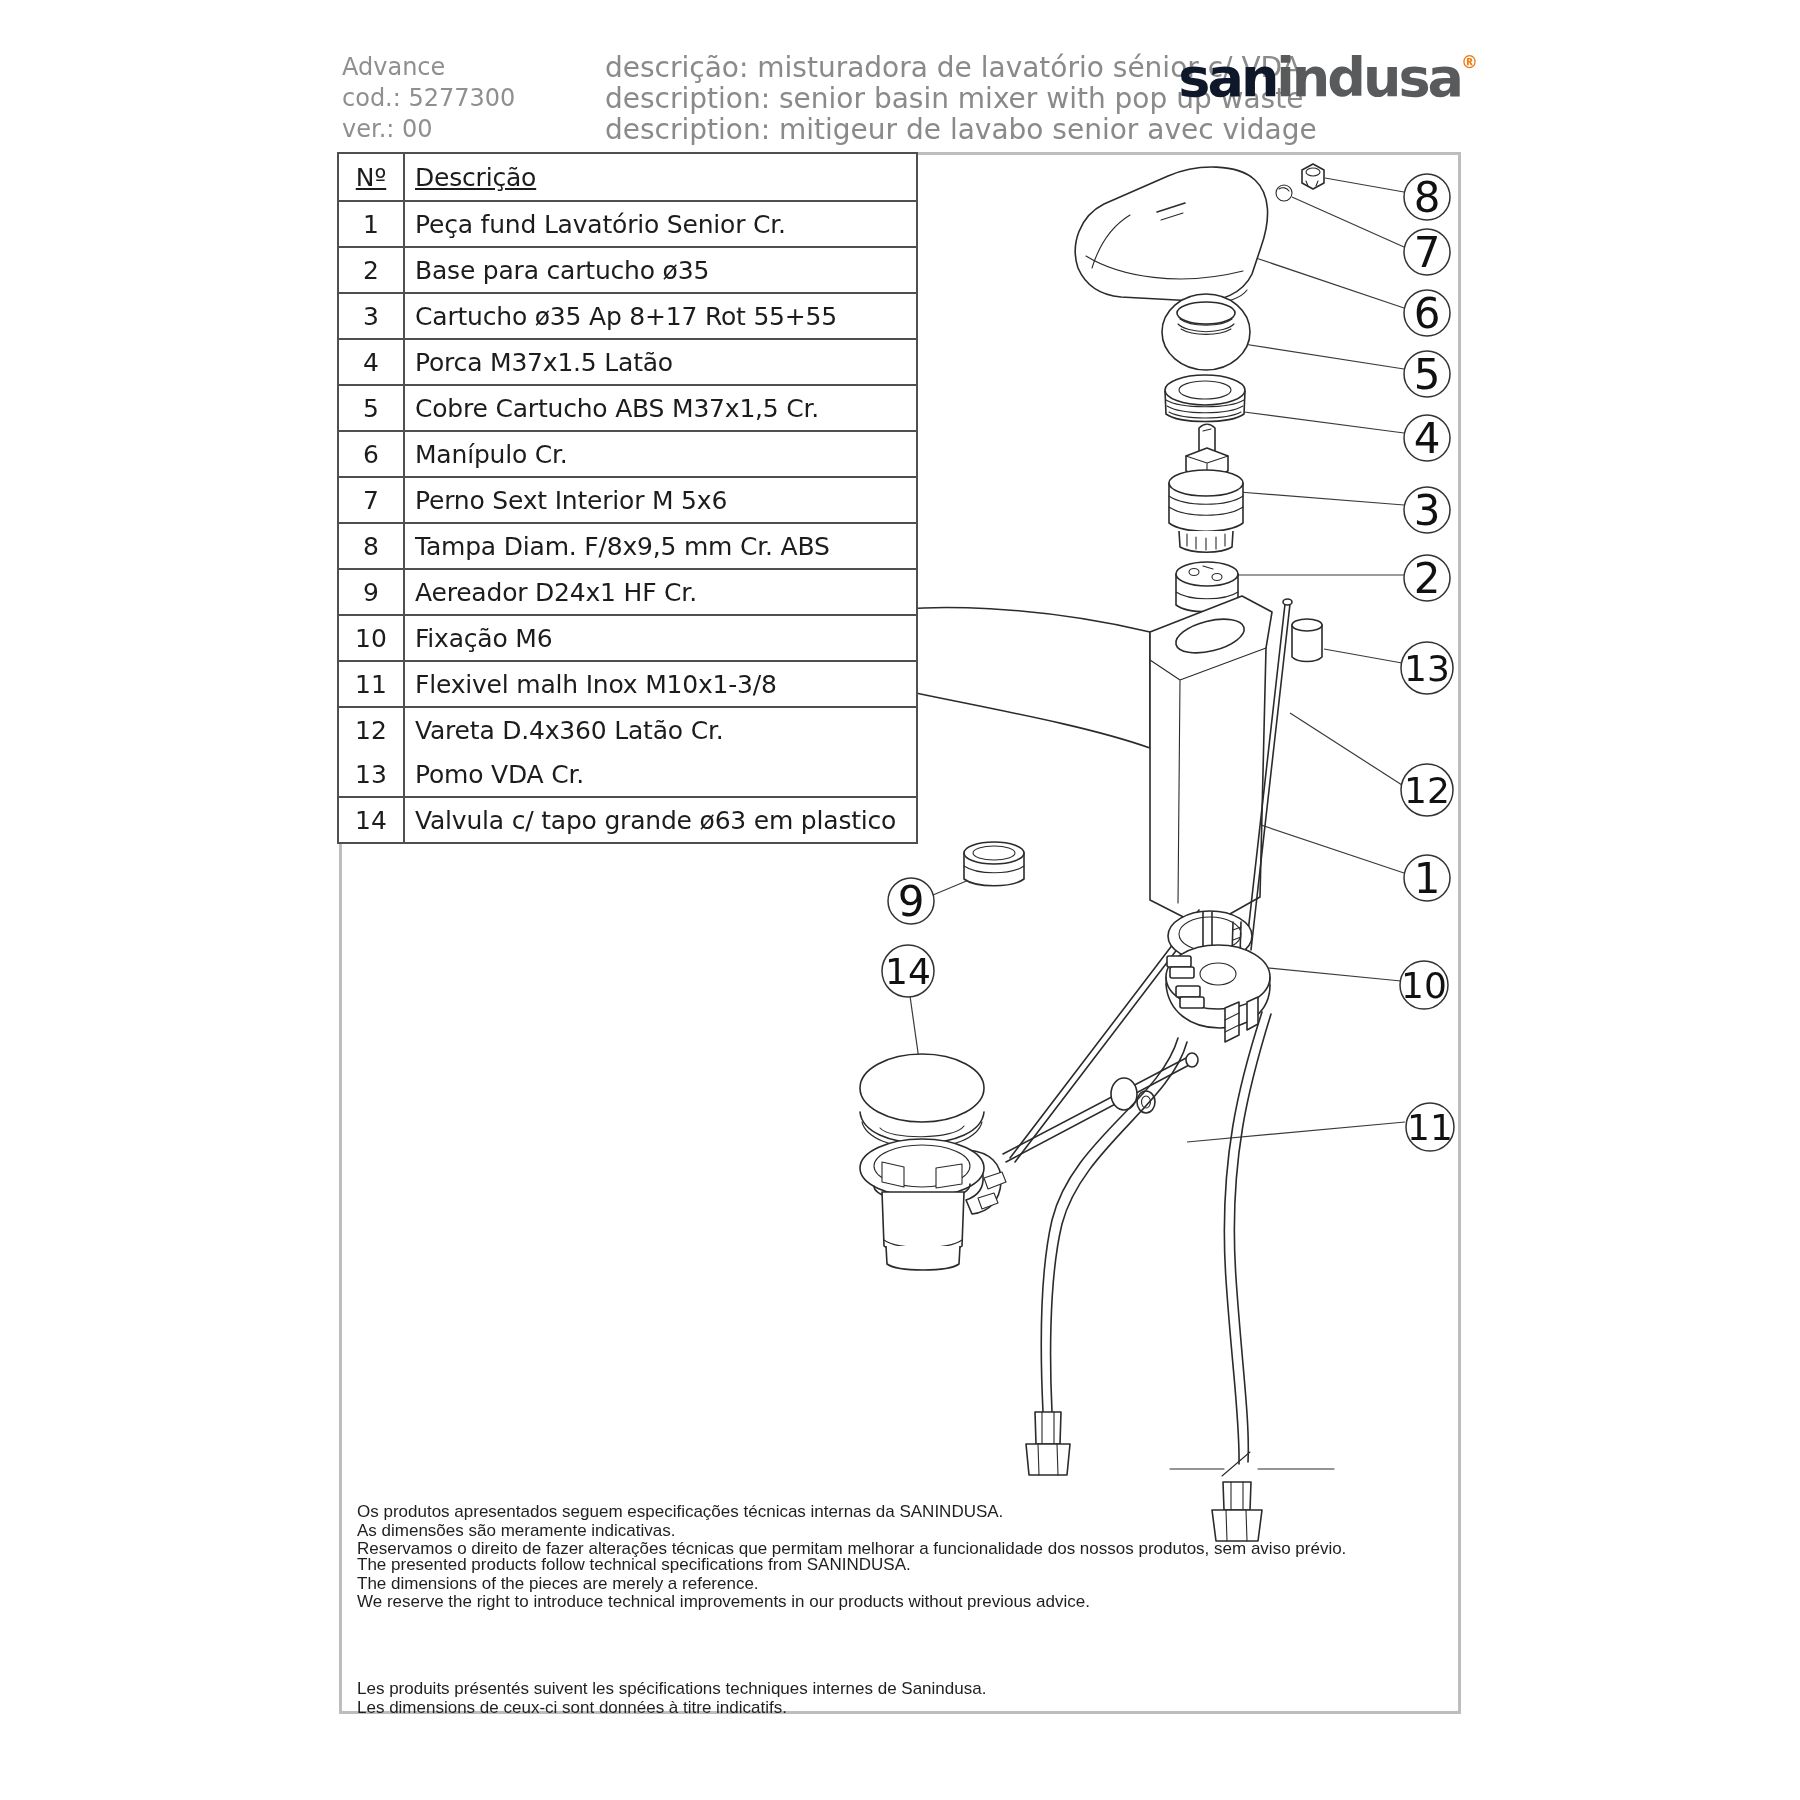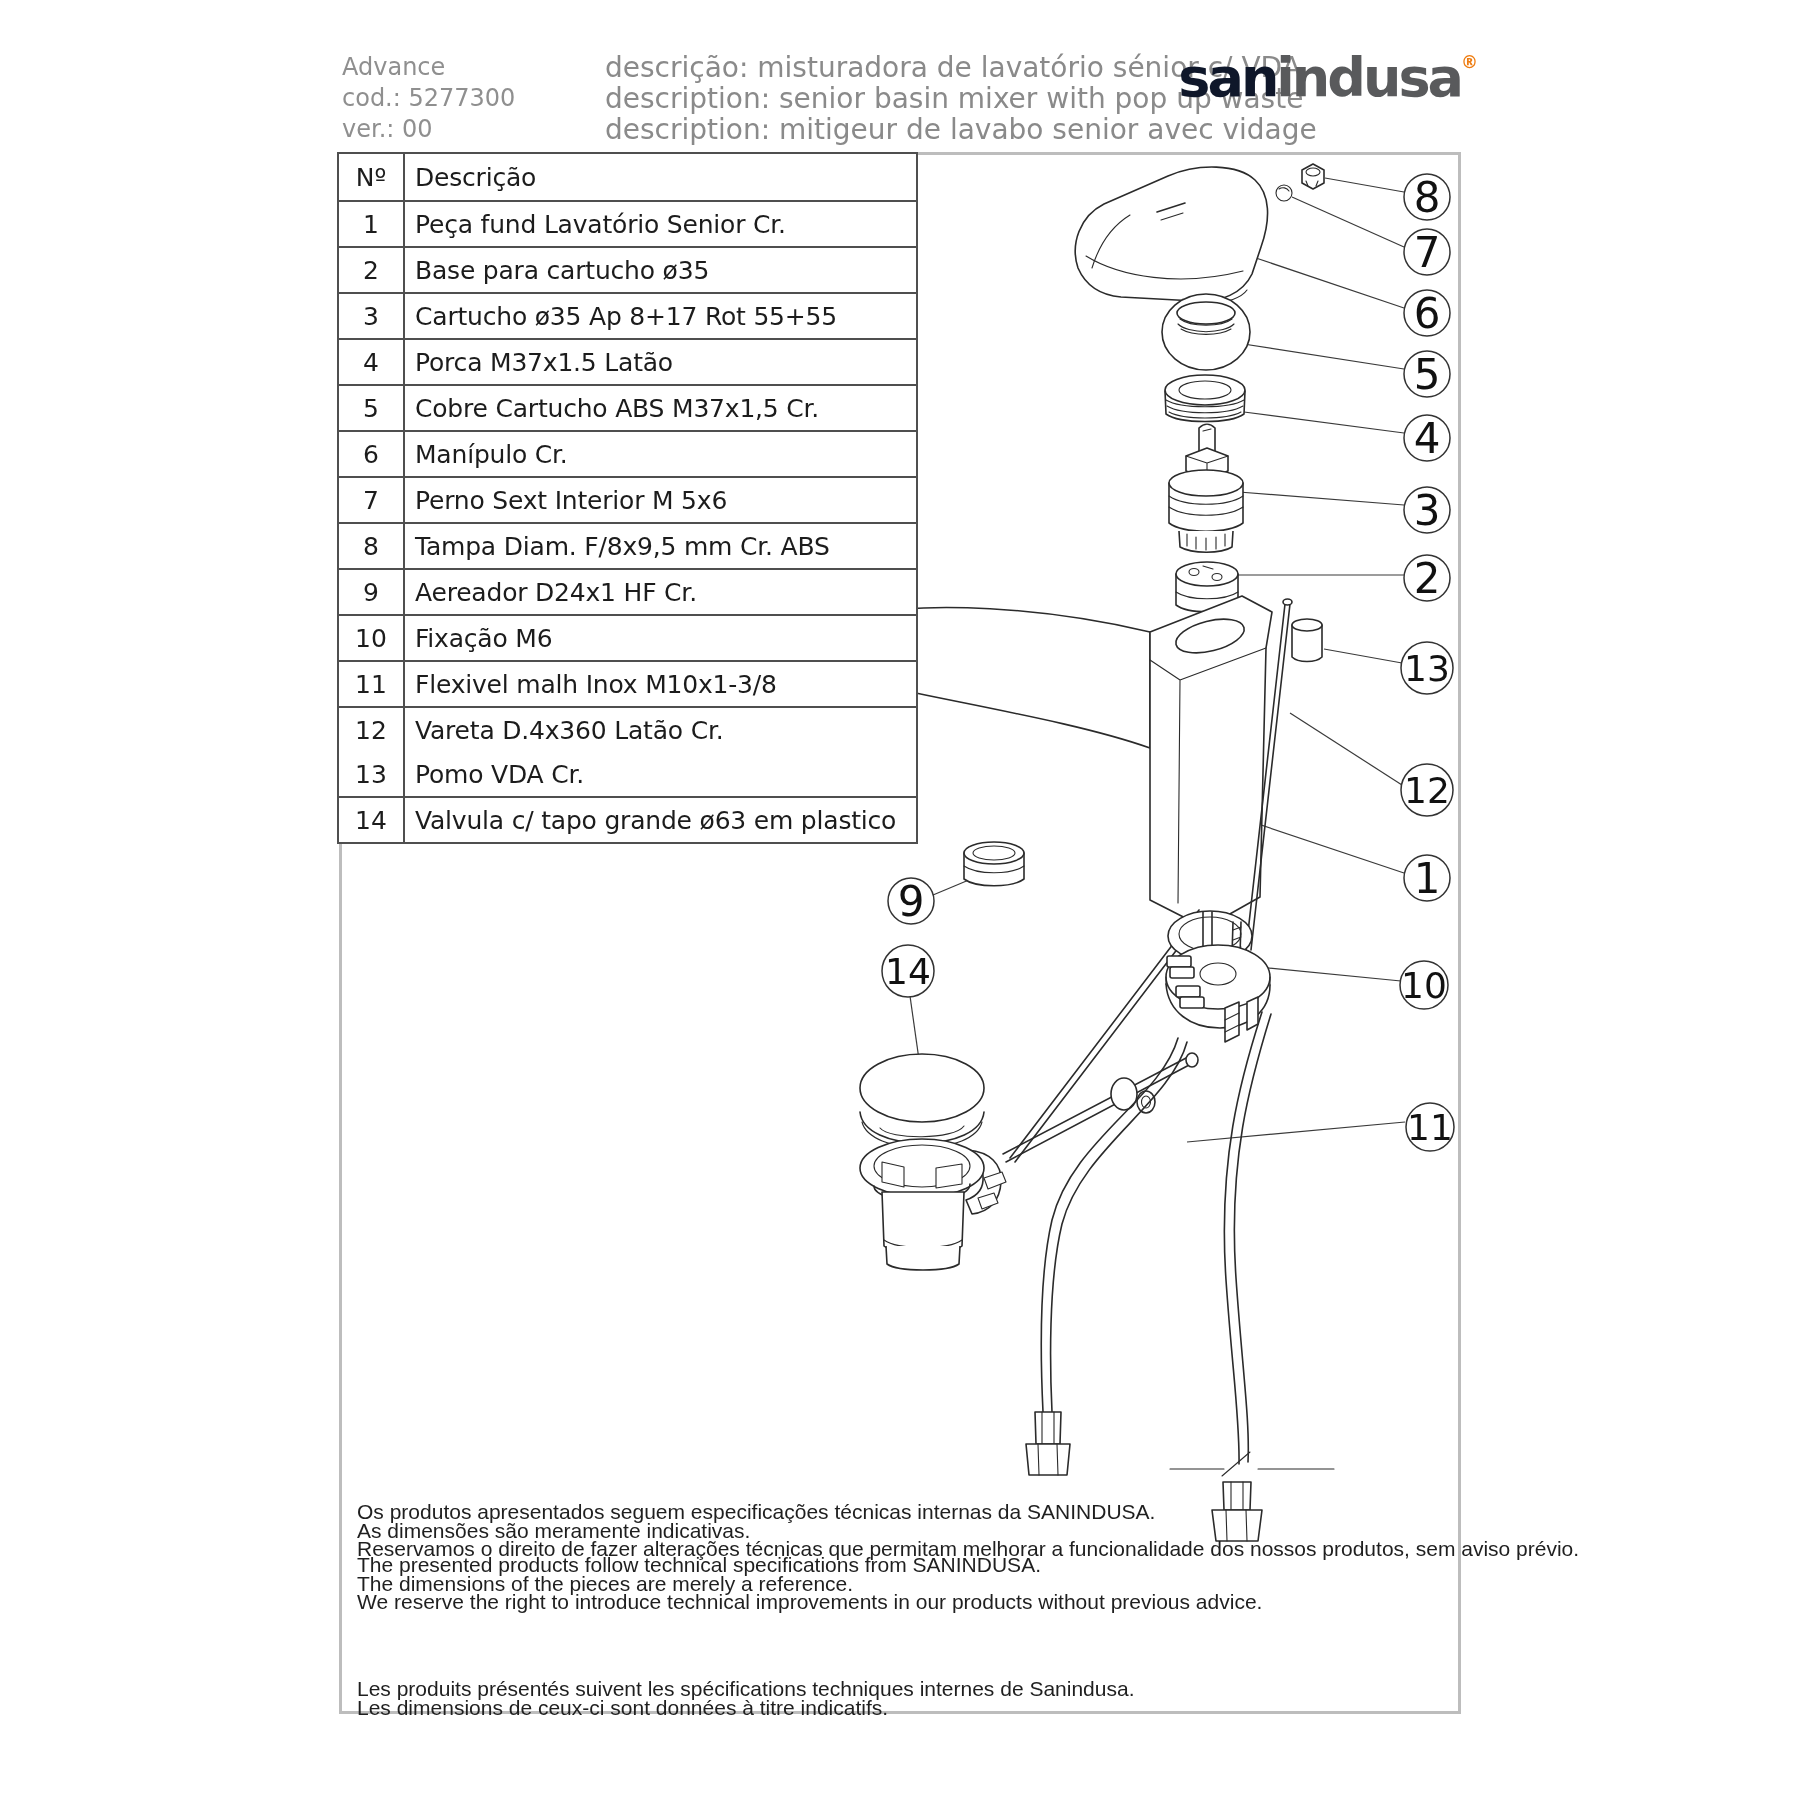--- a/index.html
+++ b/index.html
@@ -18,37 +18,37 @@
   
   .frame{position:absolute;left:339px;top:152px;width:1116px;height:1556px;
          border:3px solid #bdbdbd;background:transparent;}
 
   
   table.parts{position:absolute;left:337px;top:152px;border-collapse:collapse;background:#fff;
               font-size:25px;color:#1c1c1c;}
   table.parts td{border:2px solid #4f4f4f;white-space:nowrap;}
   table.parts td.num{width:62px;min-width:62px;text-align:center;height:42px;}
   table.parts td.desc{width:500px;min-width:500px;padding-left:10px;letter-spacing:-0.2px;}
-  table.parts tr.hd td{height:44px;}
+  table.parts tr.hd td{height:44px;text-decoration:underline;}
   tr.m-top td{border-bottom:none;}
   tr.m-bot td{border-top:none;}
 
   
   svg.drawing{position:absolute;left:0;top:0;}
   .ln{fill:none;stroke:#2b2b2b;stroke-width:1.6;stroke-linecap:round;stroke-linejoin:round;}
   .fw{fill:#ffffff;stroke:#2b2b2b;stroke-width:1.6;stroke-linejoin:round;}
   .thin{stroke-width:1.1;}
   .leader{fill:none;stroke:#3a3a3a;stroke-width:1.2;}
   .co{fill:#fff;stroke:#333;stroke-width:1.5;}
   .cotx{font-family:"DejaVu Sans",sans-serif;font-size:42px;fill:#111;}
   .cotx2{font-family:"DejaVu Sans",sans-serif;font-size:36px;fill:#111;}
 
   
   .foot{position:absolute;left:357px;color:#1f1f1f;font-family:"Liberation Sans",sans-serif;
-        font-size:21px;line-height:18.5px;white-space:nowrap;}
+        font-size:17px;line-height:18.5px;white-space:nowrap;}
   .foot.pt{top:1503px;}
   .foot.en{top:1556px;}
   .foot.fr{top:1680px;}
 </style>
 </head>
 <body>
 
 <div class="page">
 
   <div class="hdr-left">

